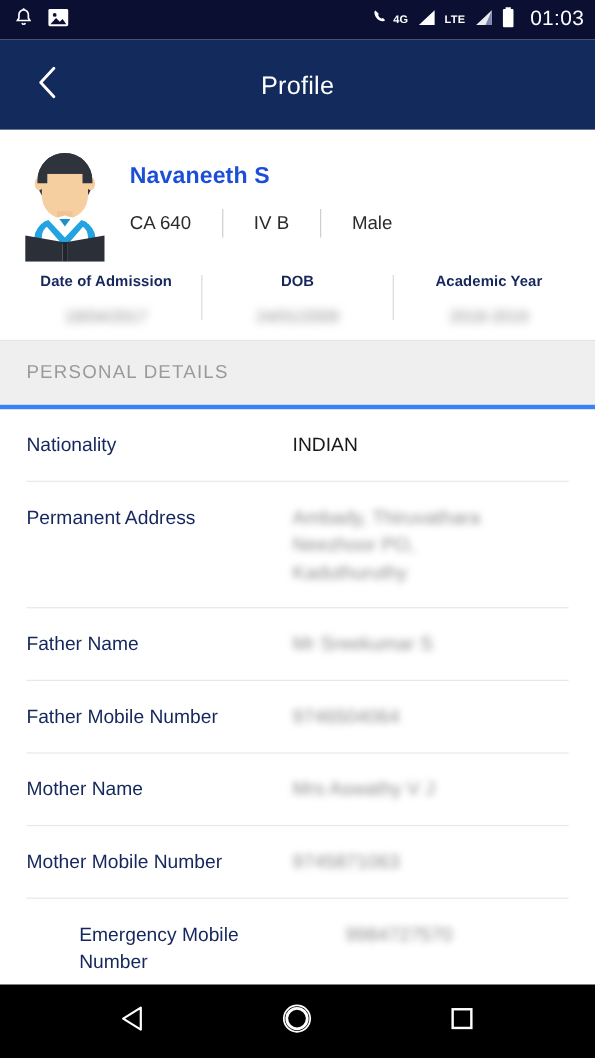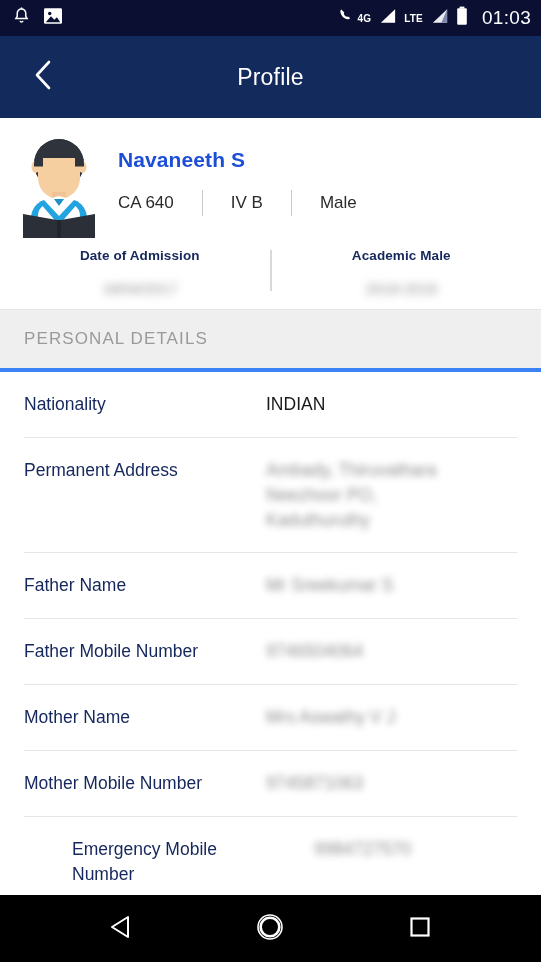--- a/index.html
+++ b/index.html
@@ -252,23 +252,27 @@
       </div>
     </div>
   </div>
 
   <div class="stats">
     <div class="stat">
       <div class="stat-label">Date of Admission</div>
       <div class="stat-value">18/04/2017</div>
     </div>
     <div class="stat-sep"></div>
+    <div class="stat">
+      <div class="stat-label">DOB</div>
+      <div class="stat-value">24/01/2009</div>
+    </div>
     <div class="stat-sep"></div>
     <div class="stat">
-      <div class="stat-label">Academic Male</div>
+      <div class="stat-label">Academic Year</div>
       <div class="stat-value">2018-2019</div>
     </div>
   </div>
 
   <div class="section-band">
     <div class="section-band-title">PERSONAL DETAILS</div>
   </div>
 
   <div class="rows">
 

